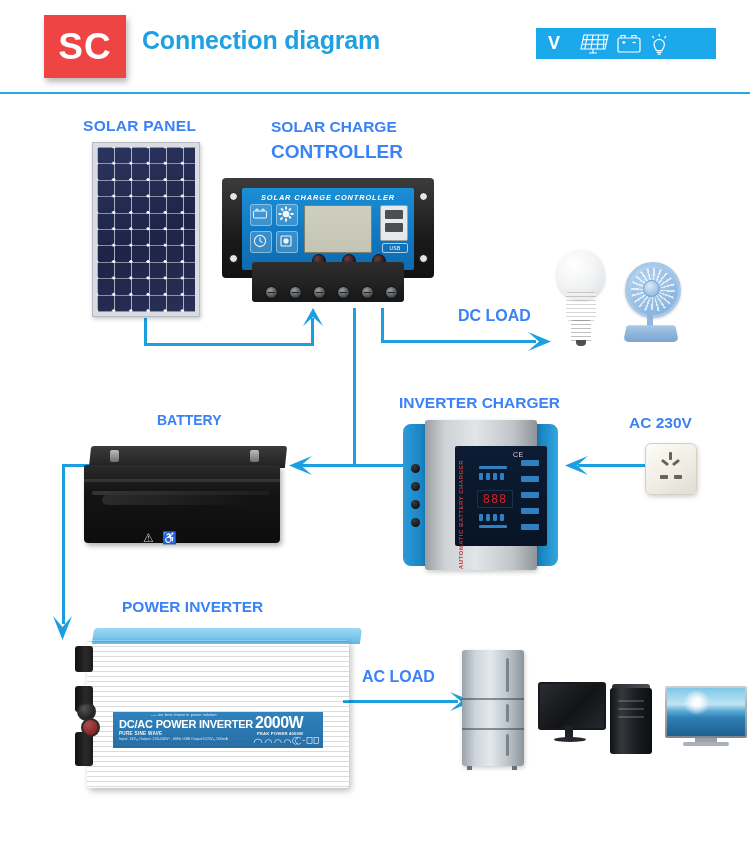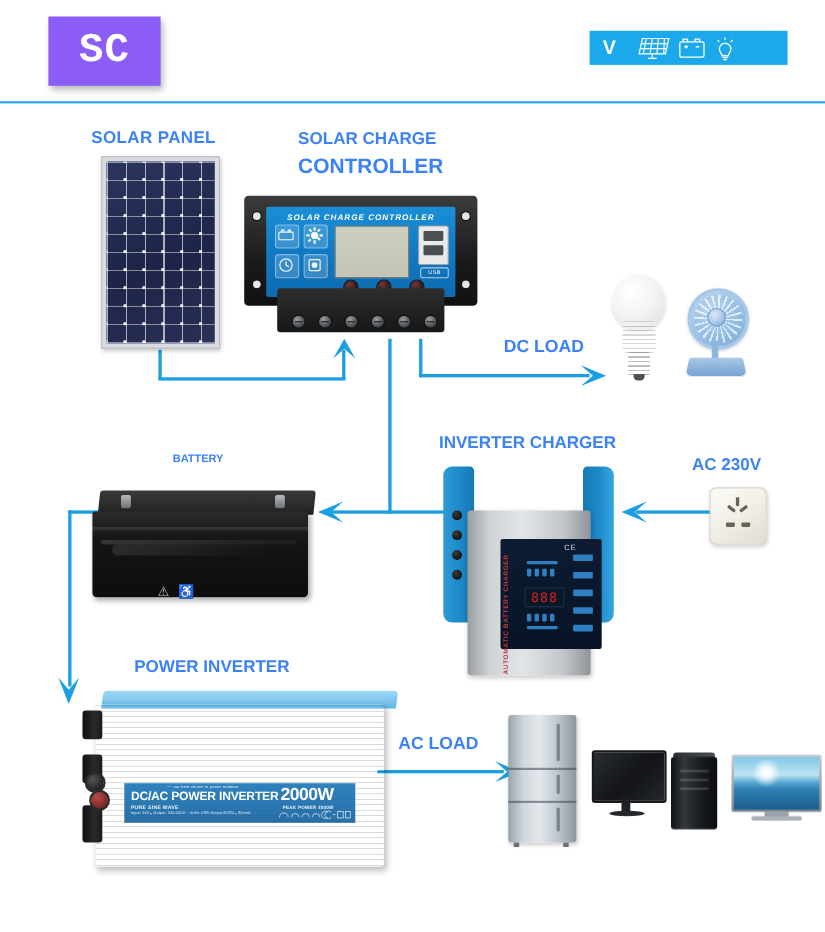--- a/index.html
+++ b/index.html
@@ -5,24 +5,23 @@
   html,body{margin:0;padding:0;}
   body{
     width:750px;height:847px;position:relative;overflow:hidden;
     background:#ffffff;
     font-family:"Liberation Sans", sans-serif;
   }
   .stage{position:absolute;left:0;top:0;width:750px;height:847px;}
 
   
   .sc-badge{
-    position:absolute;left:44px;top:15px;width:102px;height:63px;
-    background:#8b5cf6;
+    position:absolute;left:44px;top:15px;width:82px;height:63px;
+    background:#ef4444;
     box-shadow:2px 4px 6px rgba(0,0,0,.28);
-    font-family:Liberation Mono, monospace;
   }
   .sc-badge span{
     display:block;width:100%;text-align:center;line-height:63px;
     color:#fff;font-size:37px;font-weight:bold;letter-spacing:1px;
   }
   .hdr-title{
     position:absolute;left:142px;top:26px;
     color:#1FA0E2;font-size:25px;font-weight:bold;letter-spacing:-.2px;
   }
   .hdr-sub{
@@ -248,21 +247,20 @@
   .chgr-capR{
     position:absolute;left:127px;top:4px;width:28px;height:142px;
     background:linear-gradient(90deg,#1679B6 0%,#1E8AC9 50%,#35A6DF 100%);
     border-radius:4px 8px 8px 4px;
   }
   .chgr-body{
     position:absolute;left:22px;top:0;width:112px;height:150px;
     background:linear-gradient(90deg,#9a9ea2 0%,#cfd3d6 18%,#e2e5e8 45%,#c2c6ca 78%,#8f9499 100%);
     border-radius:3px;
     box-shadow:1px 2px 5px rgba(0,0,0,.22);
-    margin-top:44px;
   }
   .chgr-panel{
     position:absolute;left:30px;top:26px;width:92px;height:100px;
     background:linear-gradient(180deg,#0d1c33 0%,#081425 100%);
     border-radius:2px;
   }
   .chgr-digits{
     position:absolute;left:22px;top:44px;width:34px;height:16px;
     background:#0b1626;border:1px solid #1b3050;border-radius:1px;
     color:#d02424;font-family:"DejaVu Sans Mono",monospace;font-size:12px;
@@ -385,20 +383,21 @@
   svg.arrow{position:absolute;overflow:visible;}
 </style>
 </head>
 <body>
 
 <div class="stage">
 
   <div class="sc-badge">
     <span>SC</span>
   </div>
+  <div class="hdr-title">Connection diagram</div>
 
   <div class="hdr-chip">
     <span class="v">V</span>
 
     <svg class="chip-ico" style="left:44px;" width="30" height="22" viewBox="0 0 30 22">
       <g fill="none" stroke="#ffffff" stroke-width="1.1">
         <path d="M4 2 L28 2 L25 16 L1 16 Z"></path>
         <path d="M7.5 2 L4.8 16 M13 2 L11 16 M18.5 2 L17.2 16 M24 2 L23.4 16"></path>
         <path d="M3.3 6.6 L27 6.6 M2.5 11.2 L26 11.2"></path>
         <path d="M13 16 L13 20 M9 20 L17 20"></path>
@@ -546,21 +545,21 @@
     <div class="bulb-tip"></div>
   </div>
 
   <div class="fan">
     <div class="fan-ring"></div>
     <div class="fan-hub"></div>
     <div class="fan-stem"></div>
     <div class="fan-foot"></div>
   </div>
 
-  <div class="lbl" style="left:157px;top:412px;font-size:10px;">BATTERY</div>
+  <div class="lbl" style="left:157px;top:412px;font-size:14px;">BATTERY</div>
   <div class="batt">
     <div class="batt-top"></div>
     <div class="batt-term" style="left:32px;"></div>
     <div class="batt-term" style="left:172px;"></div>
     <div class="batt-body">
       <div class="batt-gloss"></div>
       <div class="batt-sym" style="left:58px;">⚠</div>
       <div class="batt-sym" style="left:78px;">♿</div>
     </div>
   </div>

